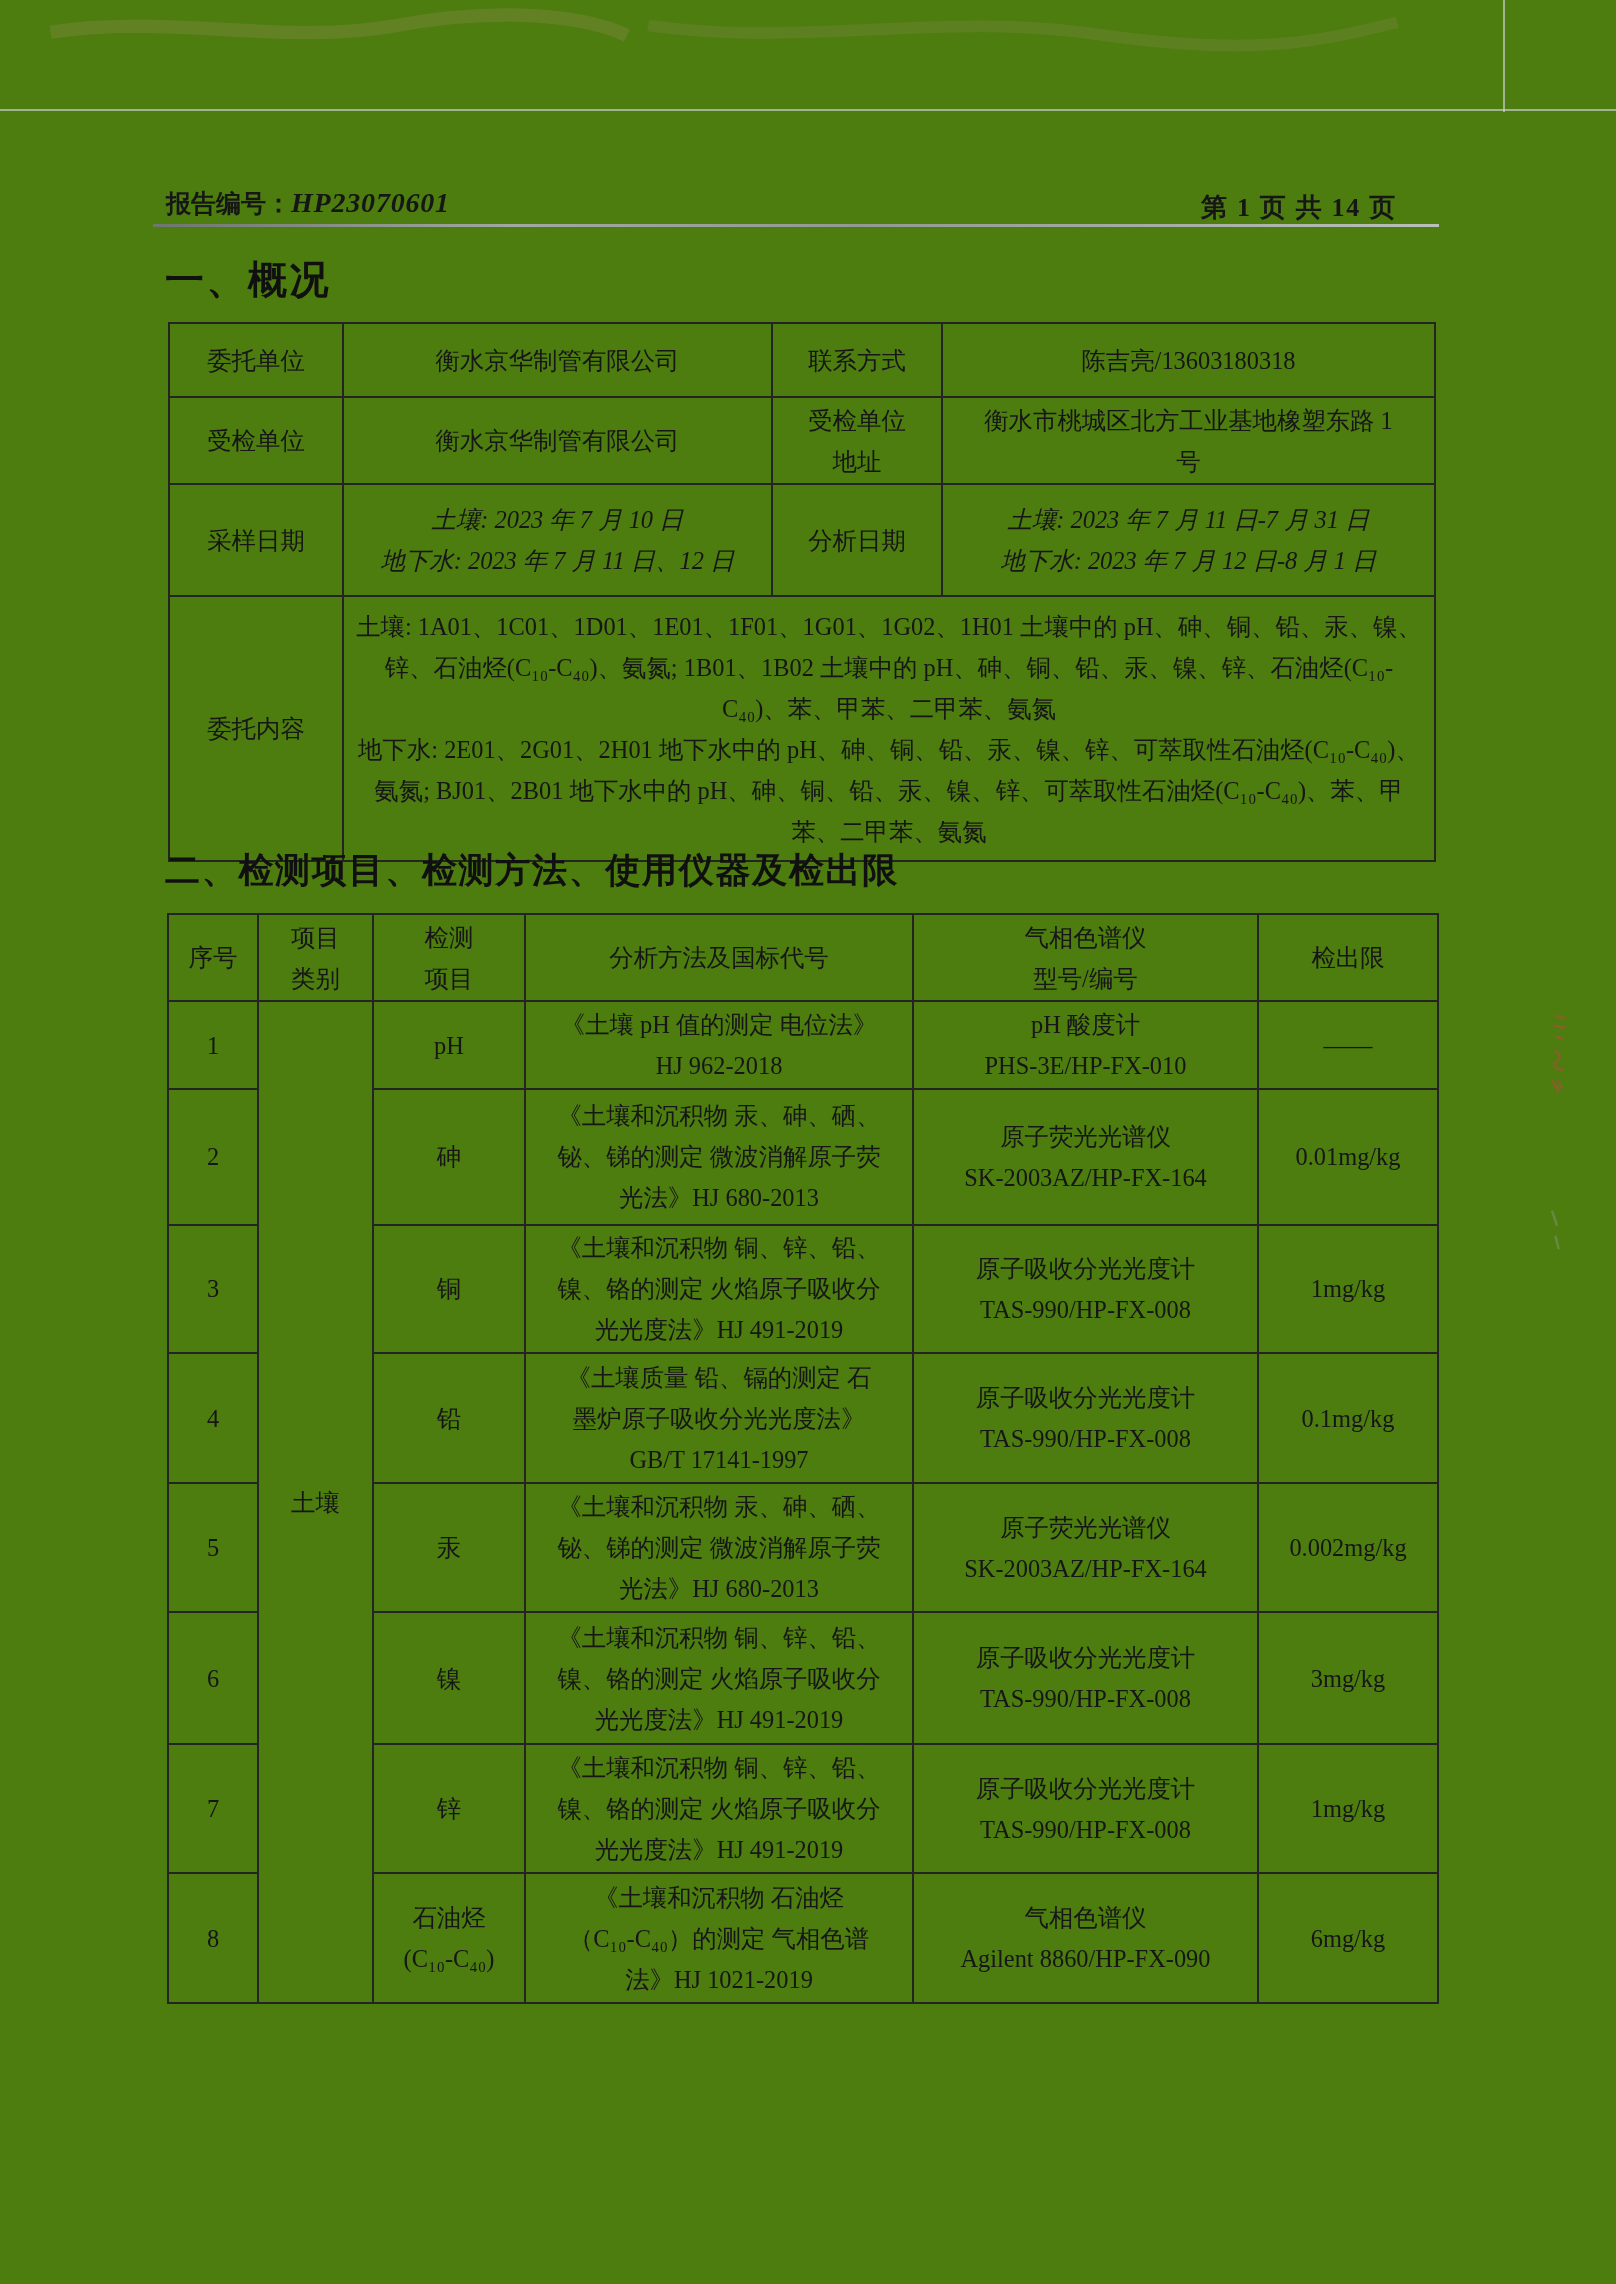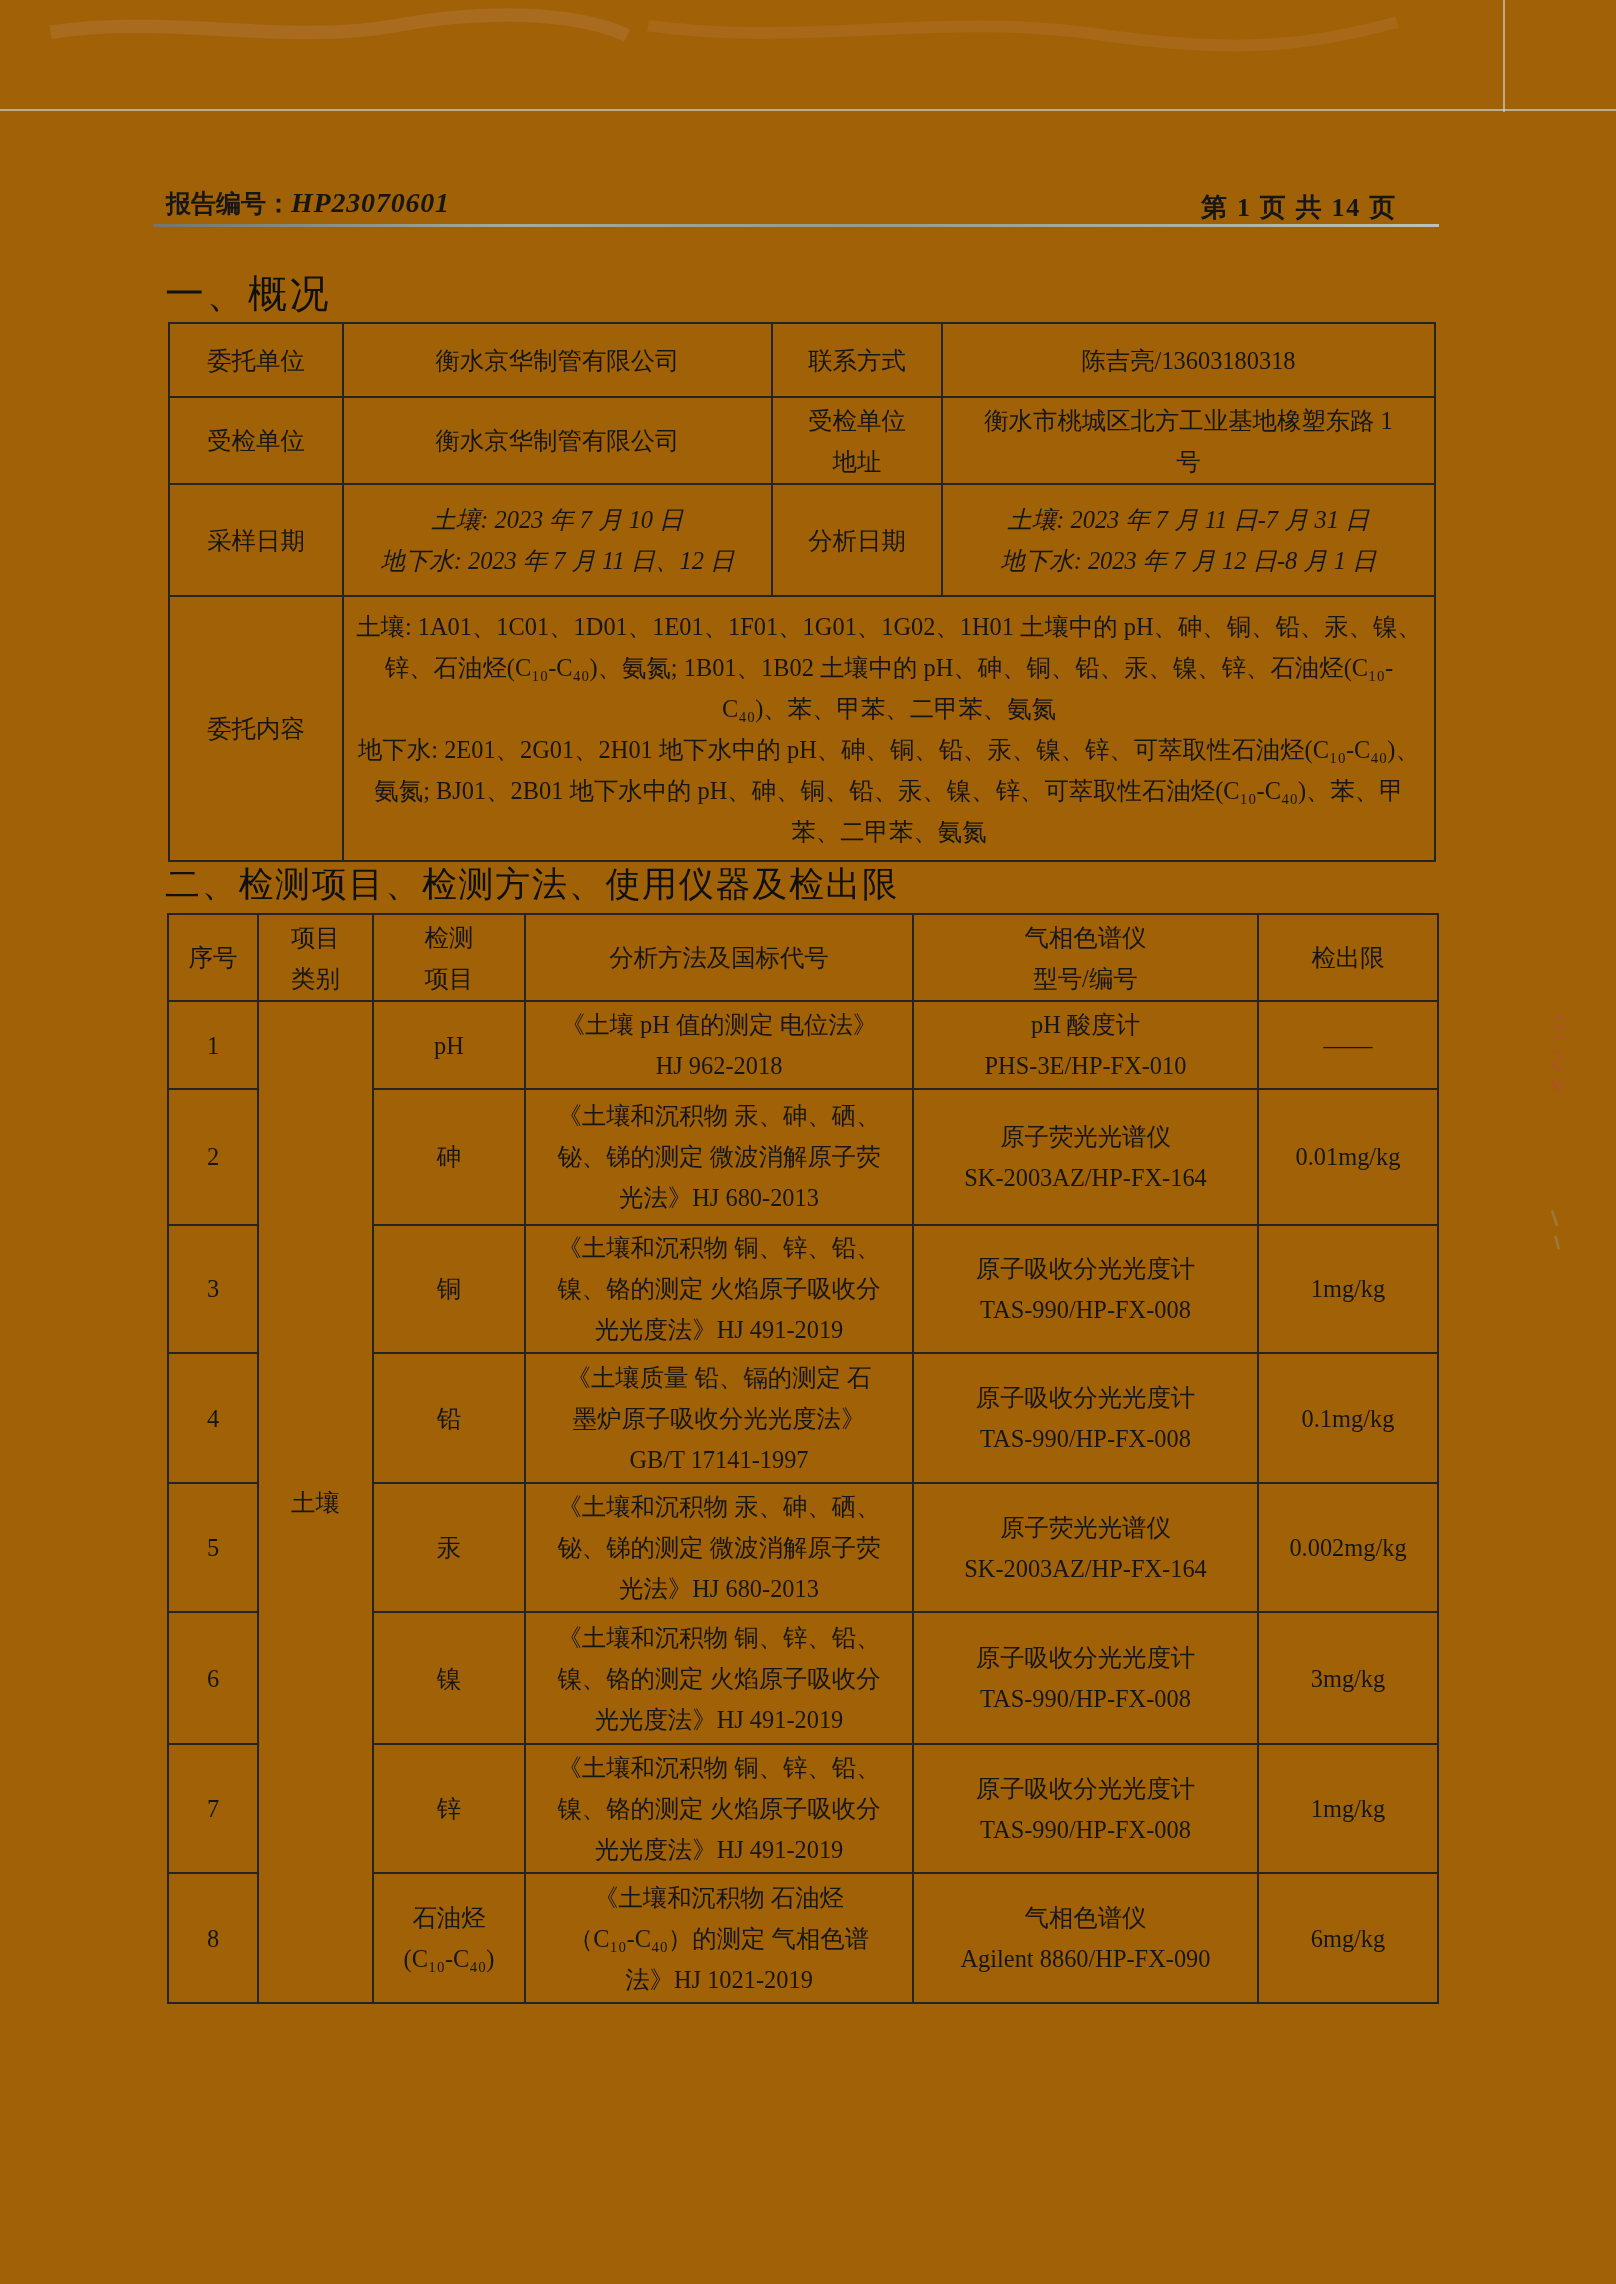--- a/index.html
+++ b/index.html
@@ -1,38 +1,38 @@
 <!DOCTYPE html>
 <html style="font-size:13.5px"><head>
 <meta charset="utf-8">
 <style>
   html,body{margin:0;padding:0;background:#e9e9e9;}
   .page{
     position:relative;
     width:1616px;height:2284px;
-    background:#a16207;
+    background:#4d7c0f;
     overflow:hidden;
     font-family:"Liberation Serif","DejaVu Serif",serif;
     color:#161616;
     margin:0 auto;
   }
   
   .scan-hline{position:absolute;left:0;top:109px;width:1616px;height:1.7px;background:#cdd3d6;opacity:.65;}
   .scan-vline{position:absolute;left:1503px;top:0;width:1.7px;height:112px;background:#cdd3d6;opacity:.65;}
   .artifacts{position:absolute;left:0;top:0;pointer-events:none;}
 
   
   .hdr-left{position:absolute;left:166px;top:187px;font-size:25px;font-weight:600;white-space:nowrap;}
   .hdr-left .rpt-no{font-style:italic;font-size:28px;font-weight:700;letter-spacing:0.8px;}
   .hdr-right{position:absolute;left:1201px;top:190px;font-size:26px;font-weight:600;white-space:nowrap;letter-spacing:1.7px;}
   .hdr-rule{position:absolute;left:153px;top:224px;width:1286px;height:2.5px;
     background:linear-gradient(90deg,#70767a,#a9afb2 28%,#989ea1 55%,#b4babd 85%,#c3c9cc);opacity:.9;}
 
   
-  .sec-title{position:absolute;font-family:"Liberation Sans","DejaVu Sans",sans-serif;font-weight:400;color:#101010;white-space:nowrap;margin-top:14px;}
+  .sec-title{position:absolute;font-family:"Liberation Sans","DejaVu Sans",sans-serif;font-weight:700;color:#101010;white-space:nowrap;}
   .sec1-title{left:165px;top:253px;font-size:39px;letter-spacing:2.5px;}
   .sec2-title{left:165px;top:847px;font-size:35px;letter-spacing:1.7px;}
 
   
   table.doc{border-collapse:collapse;table-layout:fixed;position:absolute;background:transparent;}
   table.doc td{border:2.5px solid #242424;text-align:center;vertical-align:middle;
     font-size:24.4px;line-height:41px;padding:1.7px 8.4px;white-space:pre-line;overflow:hidden;}
   #table1{left:168px;top:322px;width:1267px;height:514px;}
   #table2{left:167px;top:913px;width:1270px;height:1083px;}
   td.lft{text-align:left;}

